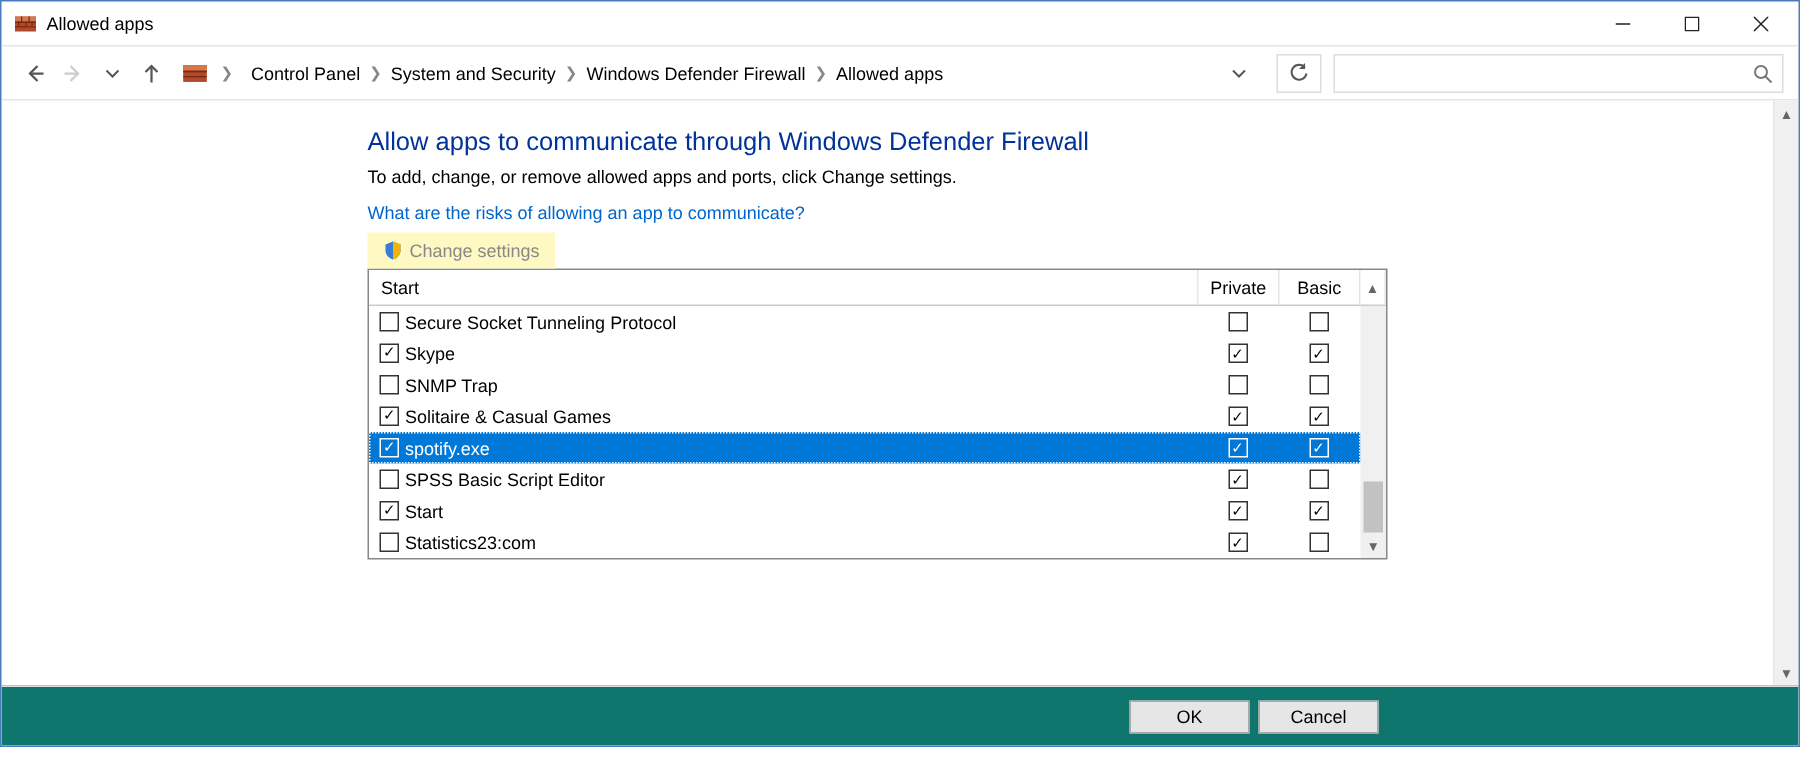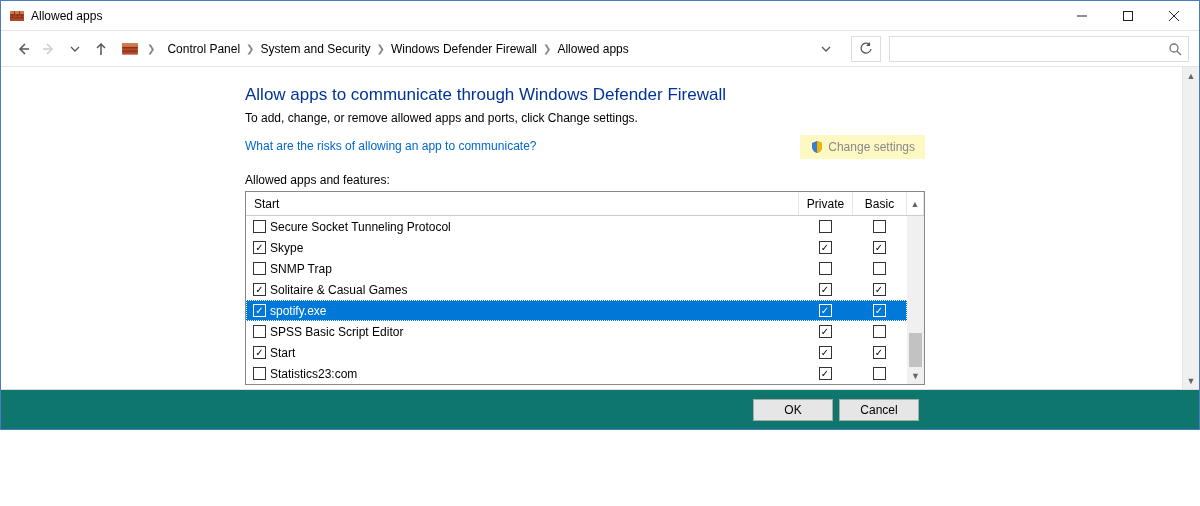--- a/index.html
+++ b/index.html
@@ -1,17 +1,17 @@
 <!DOCTYPE html>
 <html><head>
 <meta charset="utf-8">
 <style>
   * { box-sizing: border-box; }
   html, body { margin: 0; padding: 0; font-family: "Segoe UI", Tahoma, sans-serif; font-size: 12px; color: #000; background: #fff; }
-  .window { width: 1200px; height: 430px; border: 1px solid #4a7bbf; display: flex; flex-direction: column; overflow: hidden; position: relative; }
+  .window { width: 1200px; height: 498px; border: 1px solid #4a7bbf; display: flex; flex-direction: column; overflow: hidden; position: relative; }
 
   
   .titlebar { height: 30px; display: flex; align-items: center; padding: 0 2px 0 8px; border-bottom: 1px solid #e5e5e5; }
   .titlebar .ticon { width: 16px; height: 16px; margin-right: 6px; }
   .titlebar .title { flex: 0 0 auto; font-size: 12px; }
   .titlebar .spacer { flex: 1; }
   .winbtn { width: 46px; height: 30px; display: flex; align-items: center; justify-content: center; color: #222; }
 
   
   .navbar { height: 36px; display: flex; align-items: center; padding: 0 10px; gap: 2px; border-bottom: 1px solid #e5e5e5; }
@@ -31,21 +31,21 @@
   .body { flex: 1; display: flex; overflow: hidden; }
   .content { flex: 1; padding: 18px 0 0 244px; overflow: hidden; }
   .vbar-outer { width: 17px; background: #f0f0f0; border-left: 1px solid #e5e5e5; display: flex; flex-direction: column; }
   .vbar-btn { height: 17px; display: flex; align-items: center; justify-content: center; color: #666; font-size: 9px; }
   .vbar-track { flex: 1; position: relative; }
 
   .heading { color: #003399; font-size: 17px; font-weight: 400; margin-bottom: 6px; }
   .sub { margin-bottom: 10px; }
   .link { color: #0066cc; margin-bottom: 6px; display: inline-block; }
 
-  .toprow { display: flex; align-items: flex-end; width: 680px; }
+  .toprow { display: flex; align-items: flex-start; width: 680px; flex-direction: column; }
   .toprow .fill { flex: 1; }
   .chg-btn { height: 24px; padding: 2px 10px; background: #fef9c3; color: #888; display: inline-flex; align-items: center; gap: 4px; cursor: default; }
 
   .listlabel { margin-top: 14px; margin-bottom: 4px; }
 
   .listbox { width: 680px; border: 1px solid #888; }
   .listhdr { display: flex; align-items: center; height: 24px; border-bottom: 1px solid #ccc; background: #fff; }
   .listhdr .col { padding: 0 8px; border-right: 1px solid #e5e5e5; height: 100%; display:flex; align-items:center; }
   .col-name { flex: 1; }
   .col-priv, .col-pub { width: 54px; justify-content:center; }
@@ -191,21 +191,20 @@
           <span>
               <svg width="14" height="14" viewBox="0 0 14 14">
                 <path d="M7 1 L12 3 L12 7 C12 10 9.5 12.5 7 13 C4.5 12.5 2 10 2 7 L2 3 Z" fill="#3a7bd5"></path>
                 <path d="M7 1 L12 3 L12 7 C12 10 9.5 12.5 7 13 Z" fill="#f5b400"></path>
               </svg>
             </span>
           <span>Change settings</span>
         </div>
       </div>
 
-      <div class="listlabel">Allowed apps and features:</div>
 
       <div class="listbox">
         <div class="listhdr">
           <div class="col col-name">Start</div>
           <div class="col col-priv">Private</div>
           <div class="col col-pub">Basic</div>
           <div class="col col-scroll">▲</div>
         </div>
         <div class="listbody">
           <div class="rows" id="rows">

